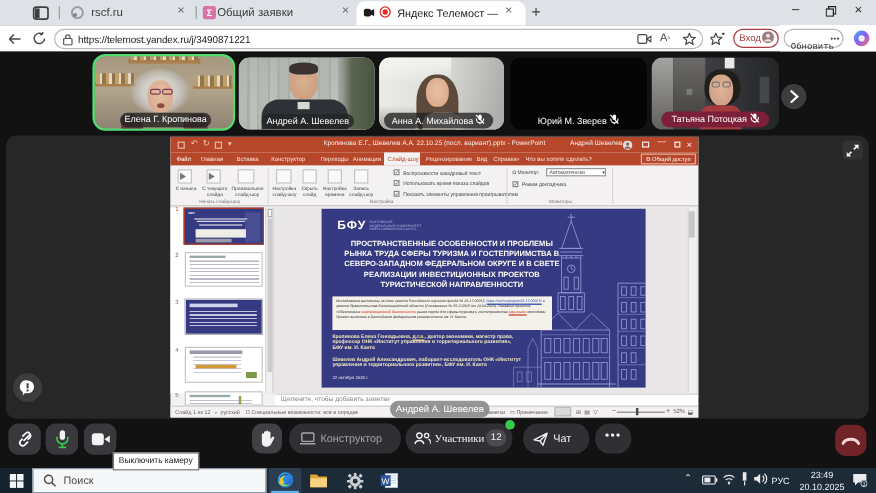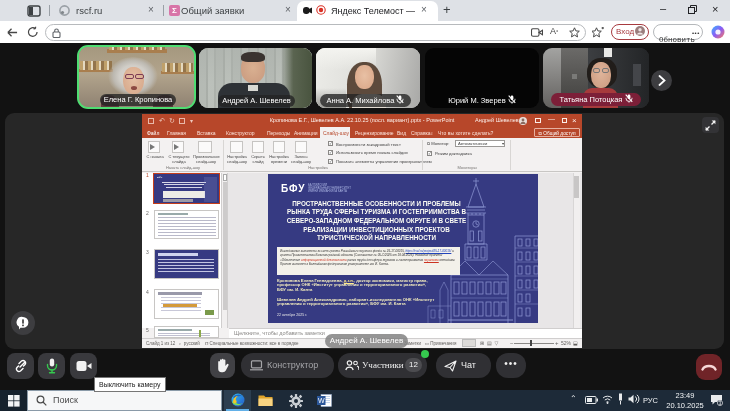--- a/index.html
+++ b/index.html
@@ -62,20 +62,21 @@
   </svg>
   <svg class="abs" style="left:26.5px;top:26px" width="11.5" height="12" viewBox="0 0 12 12">
     <path d="M10.5 6 A4.5 4.5 0 1 1 8.8 2.5 M8.8 2.5 L9 0.5 M8.8 2.5 L6.8 2.8" stroke="#474747" stroke-width="1.3" fill="none"></path>
   </svg>
 
   <div class="abs" style="left:45px;top:24px;width:541px;height:17px;border:1px solid #b7babd;border-radius:9px;background:#fff;"></div>
   <svg class="abs" style="left:52px;top:27.5px" width="9" height="10" viewBox="0 0 9 10">
     <rect x="1" y="4" width="7" height="5.5" rx="1" fill="none" stroke="#5f6368" stroke-width="1.1"></rect>
     <path d="M2.7 4 V2.8 A1.8 1.8 0 0 1 6.3 2.8 V4" fill="none" stroke="#5f6368" stroke-width="1.1"></path>
   </svg>
+  <div class="abs" style="left:65px;top:28px;font-size:8.3px;color:#202124;letter-spacing:-0.1px;">https://telemost.yandex.ru/j/3490871221</div>
 
   <svg class="abs" style="left:531px;top:28px" width="12" height="9" viewBox="0 0 12 9">
     <rect x="0.5" y="0.8" width="7.5" height="7.4" rx="1.5" fill="none" stroke="#474747" stroke-width="1.1"></rect>
     <path d="M8 4.5 L11.5 2.2 V6.8 Z" fill="none" stroke="#474747" stroke-width="1.1"></path>
   </svg>
   <div class="abs" style="left:550px;top:26px;font-size:9px;color:#474747;">A<span style="font-size:6px;">ᵓ</span></div>
   <svg class="abs" style="left:569px;top:27px" width="11" height="11" viewBox="0 0 11 11">
     <path d="M5.5 0.8 L6.9 3.9 L10.3 4.2 L7.8 6.5 L8.5 9.9 L5.5 8.1 L2.5 9.9 L3.2 6.5 L0.7 4.2 L4.1 3.9 Z" fill="none" stroke="#474747" stroke-width="1"></path>
   </svg>
 

